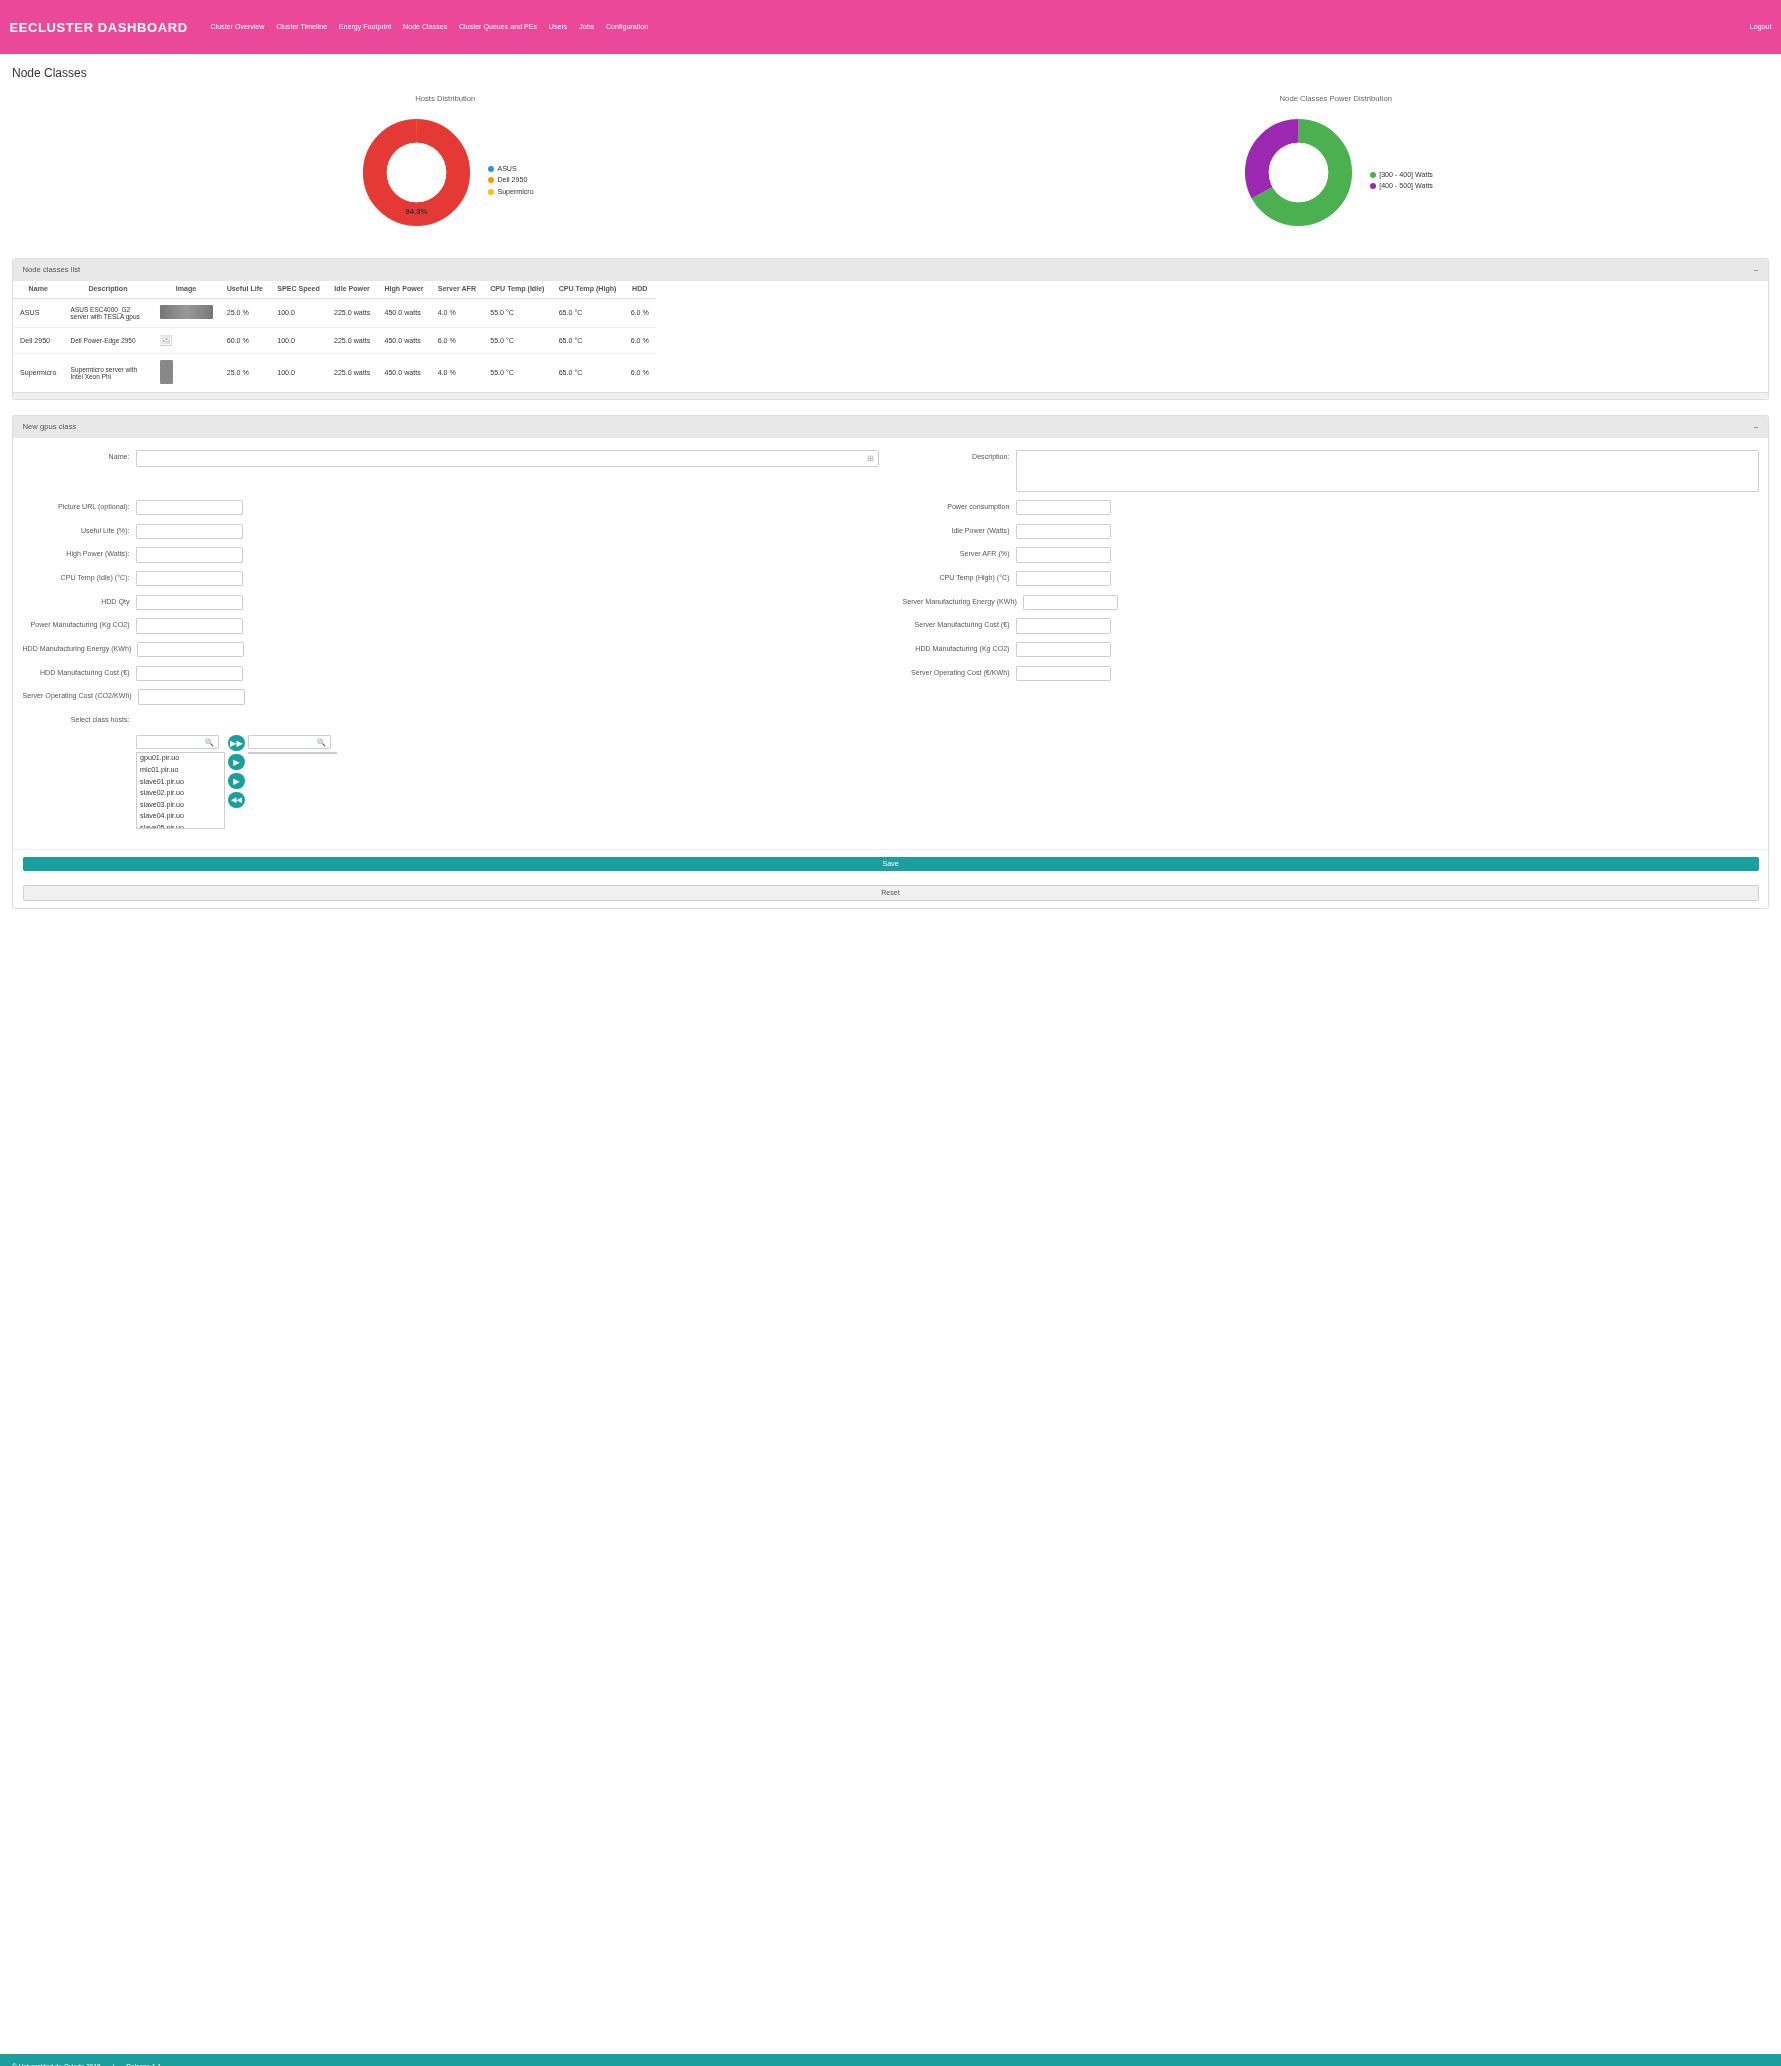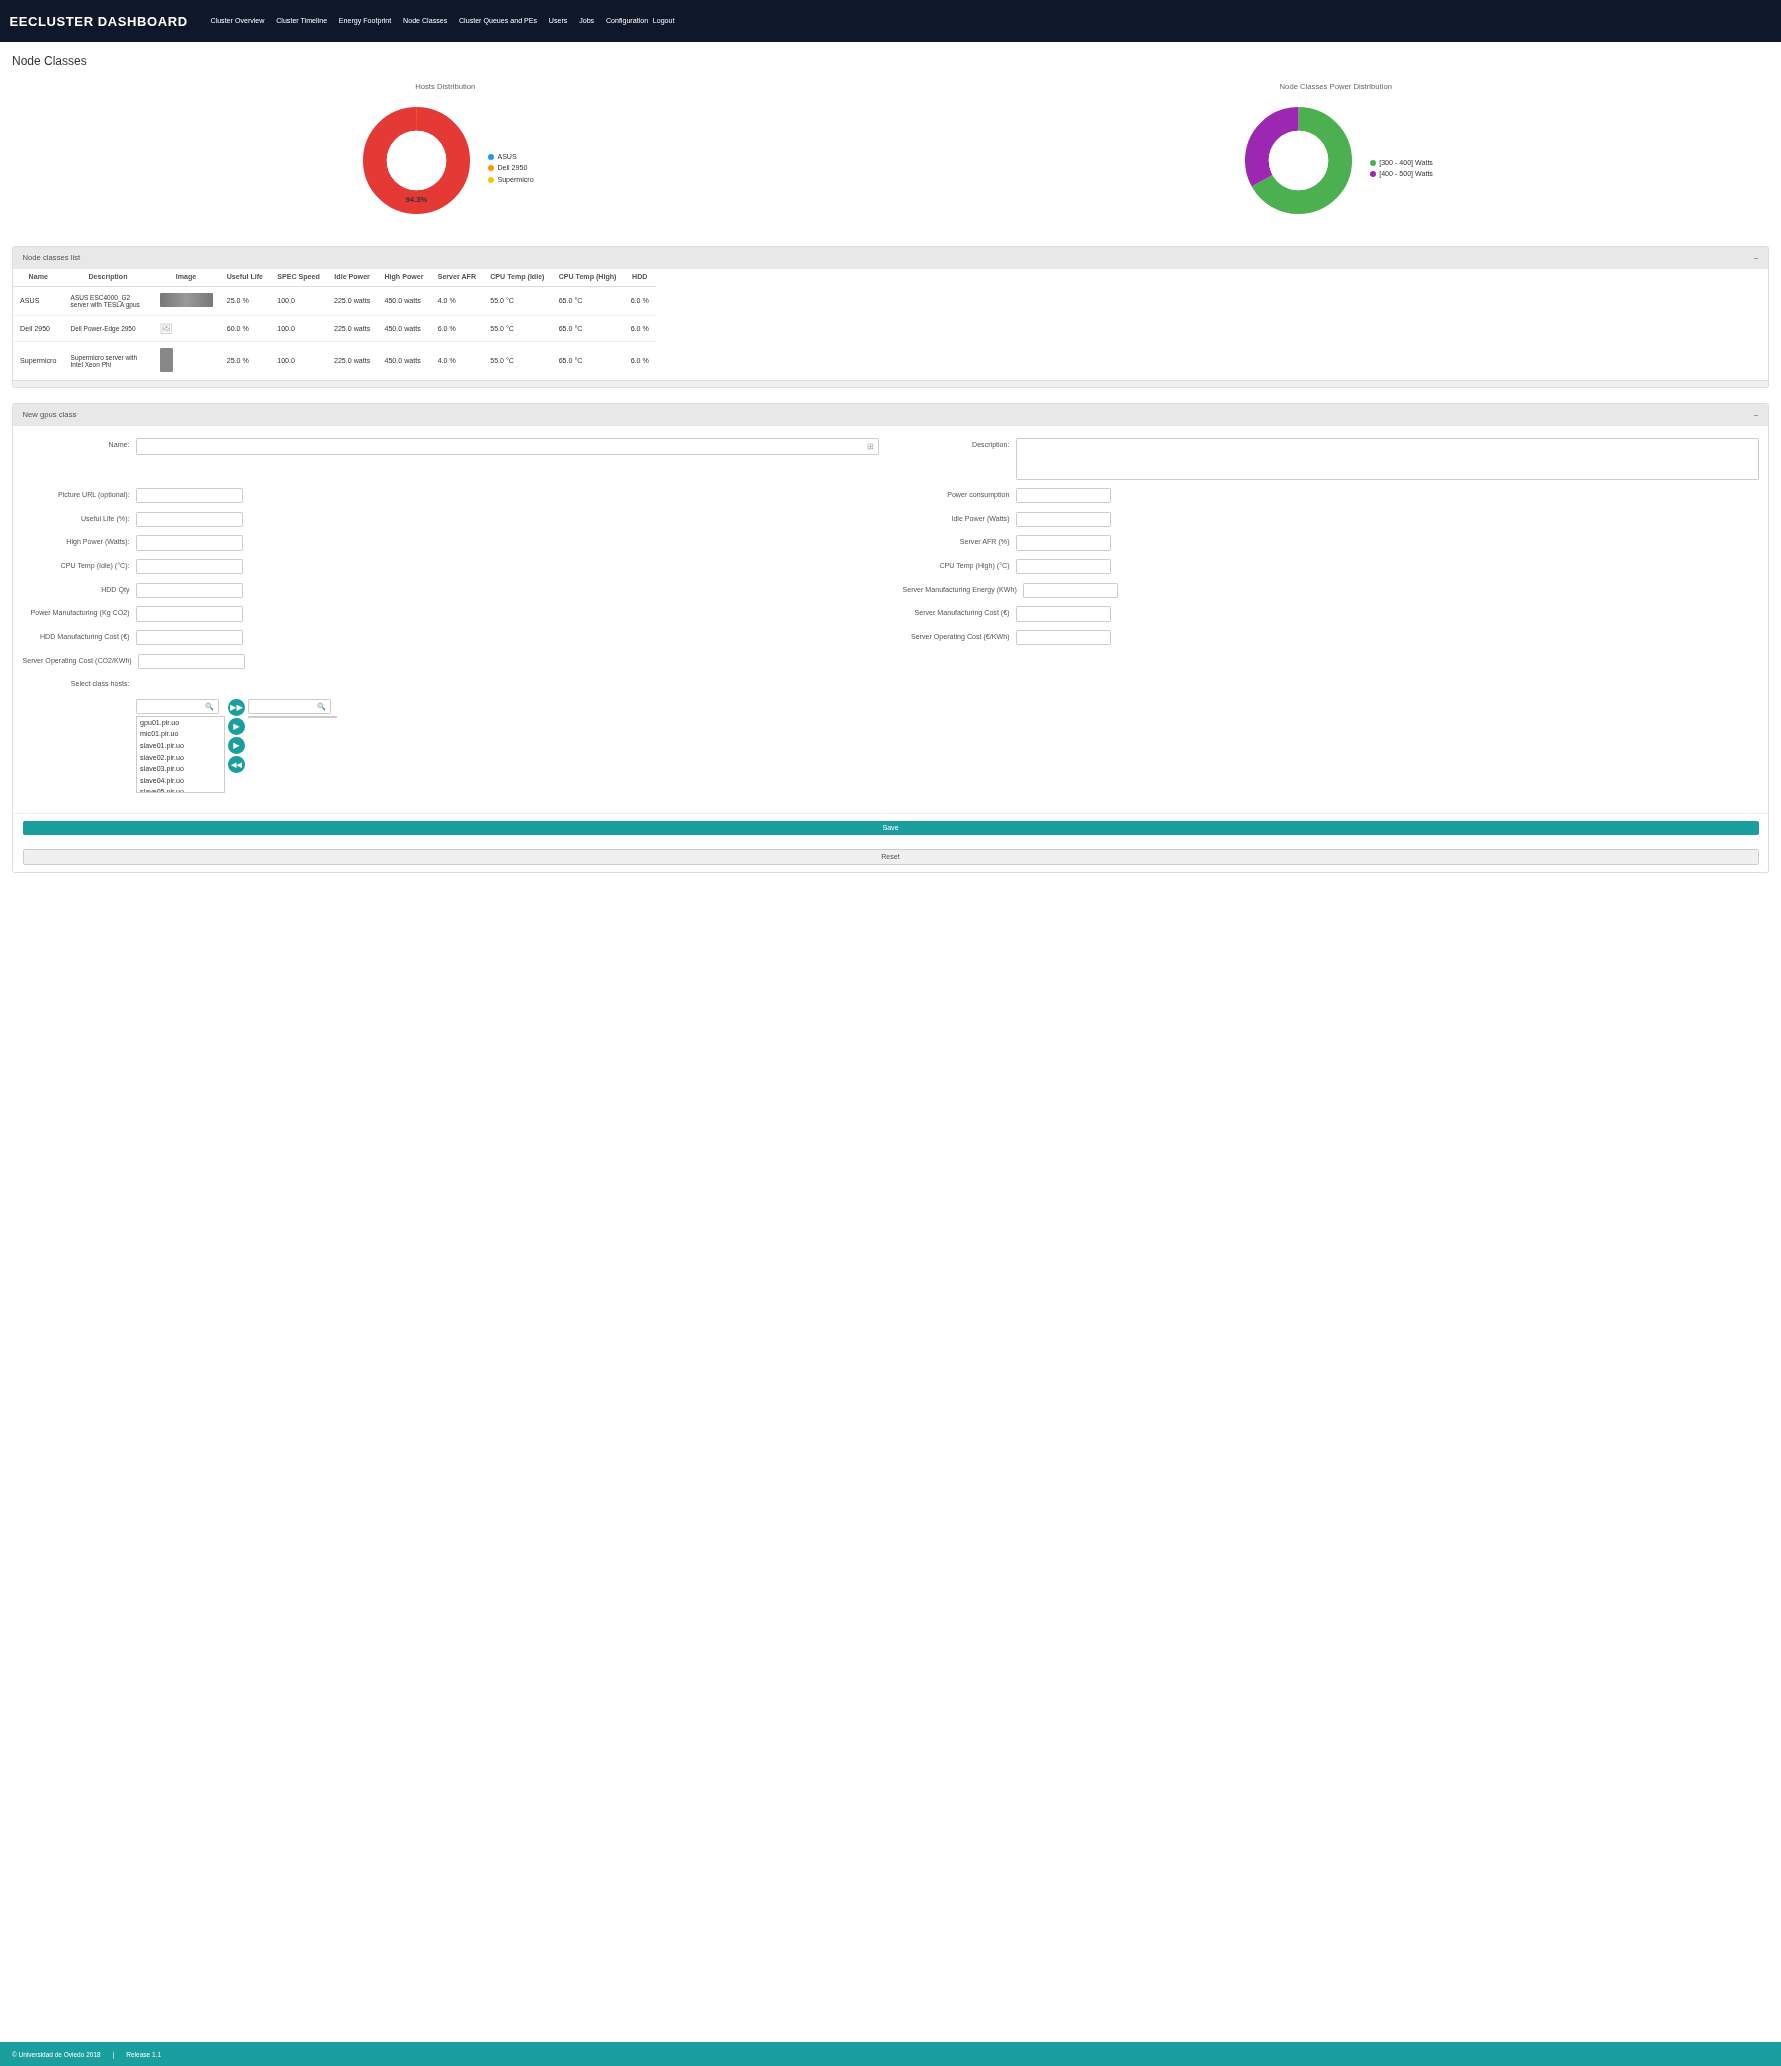--- a/index.html
+++ b/index.html
@@ -1,19 +1,19 @@
 <!DOCTYPE html>
 <html style="font-size:9.5px"><head>
   <meta charset="utf-8">
   <style>
     * { box-sizing: border-box; margin: 0; padding: 0; }
     body { font-family: Arial, sans-serif; font-size: 7.7px; background: #f5f5f5; color: #333; }
 
     
-    .header { background: #0f172a; padding: 0 9.5px; display: flex; align-items: center; height: 42px; }
+    .header { background: #ec4899; padding: 0 9.5px; display: flex; align-items: center; justify-content: space-between; height: 54px; }
     .header-title { color: white; font-size: 13px; font-weight: bold; letter-spacing: 0.6px; }
     .nav { display: flex; align-items: center; gap: 2.4px; flex-wrap: wrap; }
     .nav-item { color: white; font-size: 7.1px; padding: 2.4px 4.7px; display: flex; align-items: center; gap: 2.4px; cursor: pointer; white-space: nowrap; }
     .logout-btn { color: white; font-size: 7.1px; cursor: pointer; }
 
     
     .main { padding: 12px; background: white; min-height: calc(100vh - 42px - 24px); }
     .page-title { font-size: 12px; font-weight: normal; margin-bottom: 14.2px; color: #333; }
 
     
@@ -314,20 +314,30 @@
         <div class="form-group">
           <label class="form-label">Power Manufacturing (Kg CO2)</label>
           <input type="text" class="form-input" style="max-width: 107px;">
         </div>
         <div class="form-group">
           <label class="form-label">Server Manufacturing Cost (€)</label>
           <input type="text" class="form-input" style="max-width: 95px;">
         </div>
       </div>
 
+      <div class="form-row">
+        <div class="form-group">
+          <label class="form-label">HDD Manufacturing Energy (KWh)</label>
+          <input type="text" class="form-input" style="max-width: 107px;">
+        </div>
+        <div class="form-group">
+          <label class="form-label">HDD Manufacturing (Kg CO2)</label>
+          <input type="text" class="form-input" style="max-width: 95px;">
+        </div>
+      </div>
 
       <div class="form-row">
         <div class="form-group">
           <label class="form-label">HDD Manufacturing Cost (€)</label>
           <input type="text" class="form-input" style="max-width: 107px;">
         </div>
         <div class="form-group">
           <label class="form-label">Server Operating Cost (€/KWh)</label>
           <input type="text" class="form-input" style="max-width: 95px;">
         </div>

